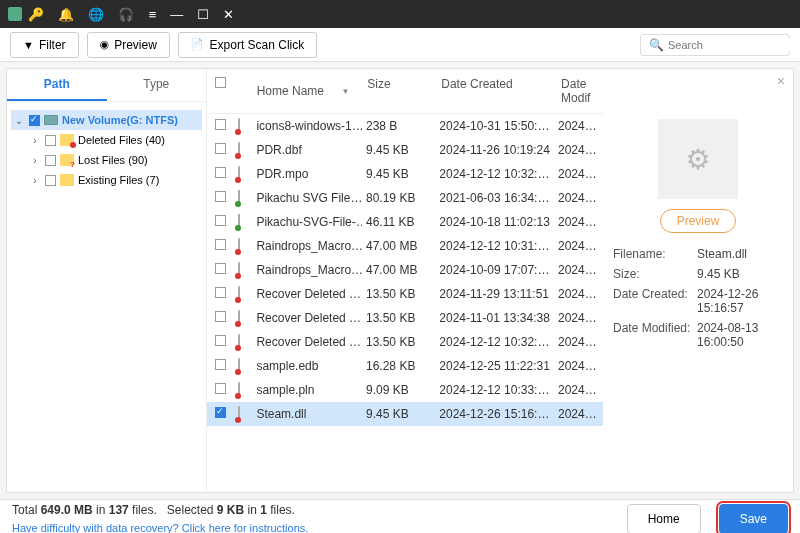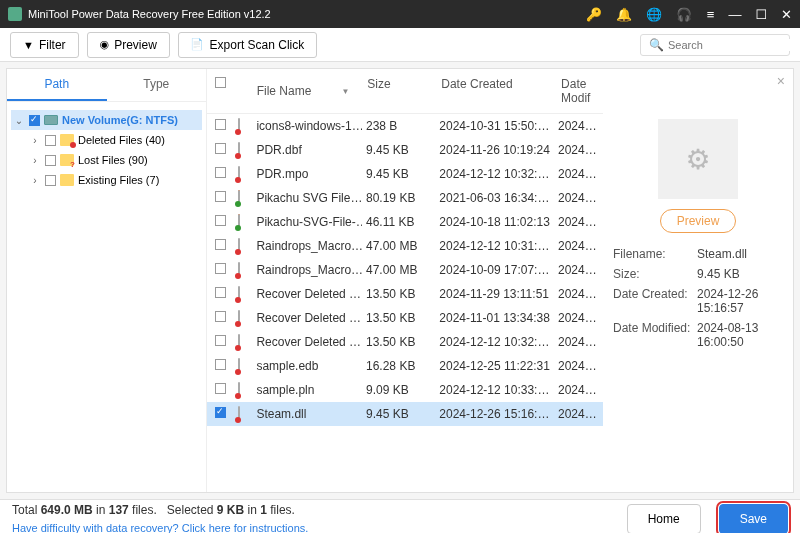--- a/index.html
+++ b/index.html
@@ -12,21 +12,21 @@
 .key-icon { color:#ffa500; }
 .toolbar { height:34px; background:#fff; display:flex; align-items:center; padding:4px 10px; gap:8px; border-bottom:1px solid #e0e0e0; }
 .tbtn { border:1px solid #ccc; background:#fff; padding:5px 12px; border-radius:3px; display:flex; align-items:center; gap:5px; cursor:pointer; }
 .tbtn .i { font-size:11px; }
 .search { margin-left:auto; display:flex; align-items:center; border:1px solid #ddd; padding:3px 8px; border-radius:3px; width:150px; }
 .search input { border:none; outline:none; flex:1; font-size:11px; }
 .main { position:relative; display:flex; height:425px; background:#fff; margin:6px; border:1px solid #e0e0e0; }
 .sidebar { width:200px; border-right:1px solid #eee; }
 .tabs { display:flex; border-bottom:1px solid #eee; }
 .tab { flex:1; text-align:center; padding:8px 0; cursor:pointer; color:#666; }
-.tab.active { color:#2a7de1; border-bottom:2px solid #2a7de1; font-weight:normal; }
+.tab.active { color:#2a7de1; border-bottom:2px solid #2a7de1; font-weight:bold; }
 .tree { padding:8px 4px; }
 .tree-row { display:flex; align-items:center; padding:4px 2px; gap:4px; cursor:pointer; white-space:nowrap; }
 .tree-row.lv1 { padding-left:18px; }
 .tree-ico { width:12px; height:12px; display:inline-flex; align-items:center; justify-content:center; font-size:10px; color:#666; }
 .chk { width:11px; height:11px; border:1px solid #999; display:inline-block; }
 .chk.on { background:#2a7de1; border-color:#2a7de1; position:relative; }
 .chk.on::after { content:"✓"; color:#fff; font-size:9px; position:absolute; left:0; top:-2px; }
 .fld-ico { width:14px; height:12px; background:#ffd86b; border-radius:1px; display:inline-block; position:relative; }
 .fld-ico.red::after { content:""; position:absolute; width:6px; height:6px; background:#d33; border-radius:50%; right:-2px; bottom:-2px; }
 .fld-ico.q::after { content:"?"; position:absolute; font-size:8px; color:#d33; font-weight:bold; right:-1px; bottom:-3px; }
@@ -61,21 +61,20 @@
 .stats { margin-right:auto; color:#333; line-height:1.5; }
 .stats a { color:#2a7de1; font-size:11px; }
 .fbtn { border:1px solid #ccc; background:#fff; padding:7px 20px; border-radius:4px; cursor:pointer; }
 .fbtn.save { background:#2a7de1; color:#fff; border:1px solid #2a7de1; outline:2px solid #d33; outline-offset:1px;margin-left:8px; }
 </style>
 </head>
 <body>
 
 <div class="titlebar">
   <span class="ico"></span>
-  <span class="title">MiniTool Power Data Recovery Free Edition v12.2</span>
   <div class="sysbtns">
     <span class="key-icon">🔑</span>
     <span>🔔</span>
     <span>🌐</span>
     <span>🎧</span>
     <span>≡</span>
     <span>—</span>
     <span>☐</span>
     <span>✕</span>
   </div>
@@ -132,21 +131,21 @@
         <span class="tree-label">Existing Files (7)</span>
       </div>
     </div>
   </div>
 
   <div class="filelist">
     <div class="cols">
       <div class="c chkcol"><span class="chk"></span></div>
       <div class="c icocol"></div>
       <div class="c name">
-          <span>File Name</span>
+          <span>Home Name</span>
           <span class="sort-arrow">▼</span>
         </div>
       <div class="c size">Size</div>
       <div class="c dc">Date Created</div>
       <div class="c dm">Date Modif</div>
     </div>
     <div class="rows" id="rows">
         <div class="row">
           <div class="c chkcol"><span class="chk"></span></div>
           <div class="c icocol"><span class="fileico"></span></div>

